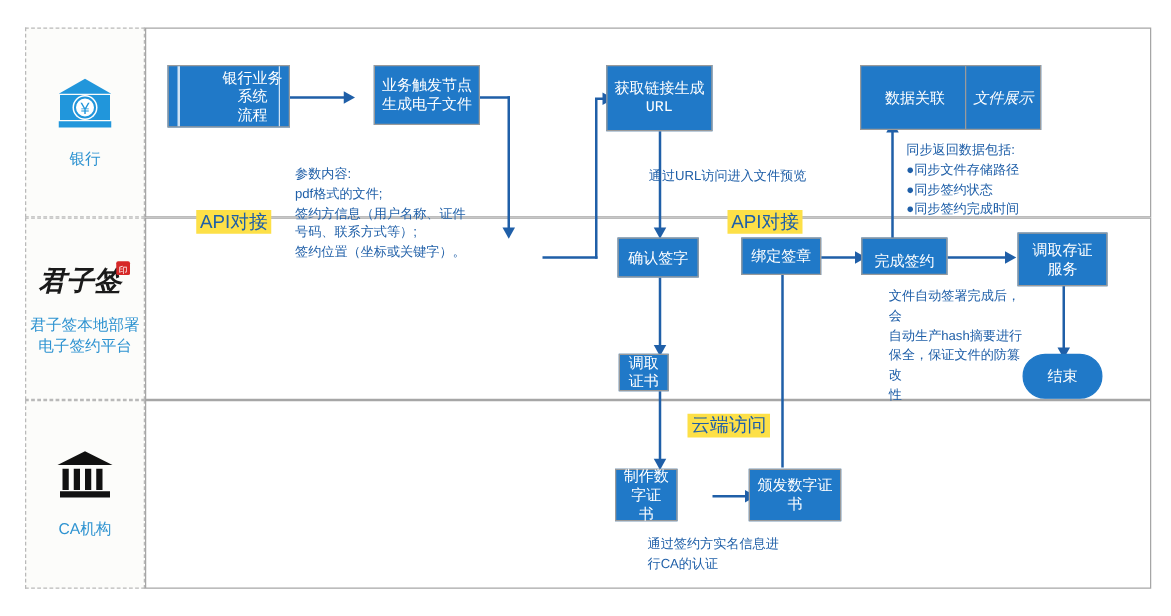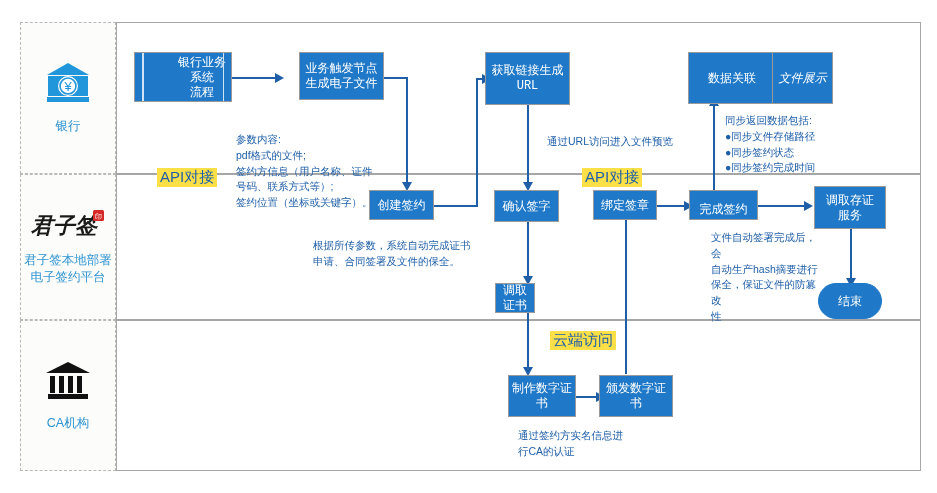--- a/index.html
+++ b/index.html
@@ -170,23 +170,20 @@
   </div>
 
   <div class="node" style="left:672px;top:52px;width:88px;height:52px;margin-left:16px;">
     <span>数据关联</span>
   </div>
 
   <div class="node" style="left:772px;top:52px;width:61px;height:52px;font-style:italic;">
     <span>文件展示</span>
   </div>
 
-  <div class="node" style="left:369px;top:190px;width:65px;height:30px;">
-    <span>创建签约</span>
-  </div>
 
   <div class="node" style="left:494px;top:190px;width:65px;height:32px;">
     <span>确认签字</span>
   </div>
 
   <div class="node" style="left:593px;top:190px;width:64px;height:30px;">
     <span>绑定签章</span>
   </div>
 
   <div class="node" style="left:689px;top:190px;width:69px;height:30px;align-items:flex-end;">
@@ -199,45 +196,43 @@
   </div>
 
   <div class="node" style="left:495px;top:283px;width:40px;height:30px;">
     <span>调取证书</span>
   </div>
 
   <div class="node term" style="left:818px;top:283px;width:64px;height:36px;">
     <span>结束</span>
   </div>
 
-  <div class="node" style="left:508px;top:375px;width:68px;height:42px;">
+  <div class="node" style="left:492px;top:375px;width:50px;height:42px;">
     <span style="white-space:pre-line;">制作数字证
 书</span>
   </div>
 
   <div class="node" style="left:599px;top:375px;width:74px;height:42px;">
     <span style="white-space:pre-line;">颁发数字证
 书</span>
   </div>
 
   <div class="note" style="left:236px;top:112px;width:185px;margin-top:20px;">参数内容:
 pdf格式的文件;
 签约方信息（用户名称、证件
 号码、联系方式等）;
 签约位置（坐标或关键字）。</div>
 
-  <div class="note" style="left:519px;top:134px;width:190px;margin-left:28px;">通过URL访问进入文件预览</div>
+  <div class="note" style="left:519px;top:134px;width:190px;">通过URL访问进入文件预览</div>
 
   <div class="note" style="left:725px;top:113px;width:190px;">同步返回数据包括:
 ●同步文件存储路径
 ●同步签约状态
 ●同步签约完成时间</div>
 
-  <div class="note" style="left:313px;top:238px;width:215px;">根据所传参数，系统自动完成证书
-申请、合同签署及文件的保全。</div>
 
   <div class="note" style="left:711px;top:230px;width:110px;">文件自动签署完成后，会
 自动生产hash摘要进行
 保全，保证文件的防篡改
 性</div>
 
   <div class="note" style="left:518px;top:428px;width:125px;">通过签约方实名信息进
 行CA的认证</div>
 
   <div class="divider-label" style="left:550px;top:331px;">云端访问</div>

